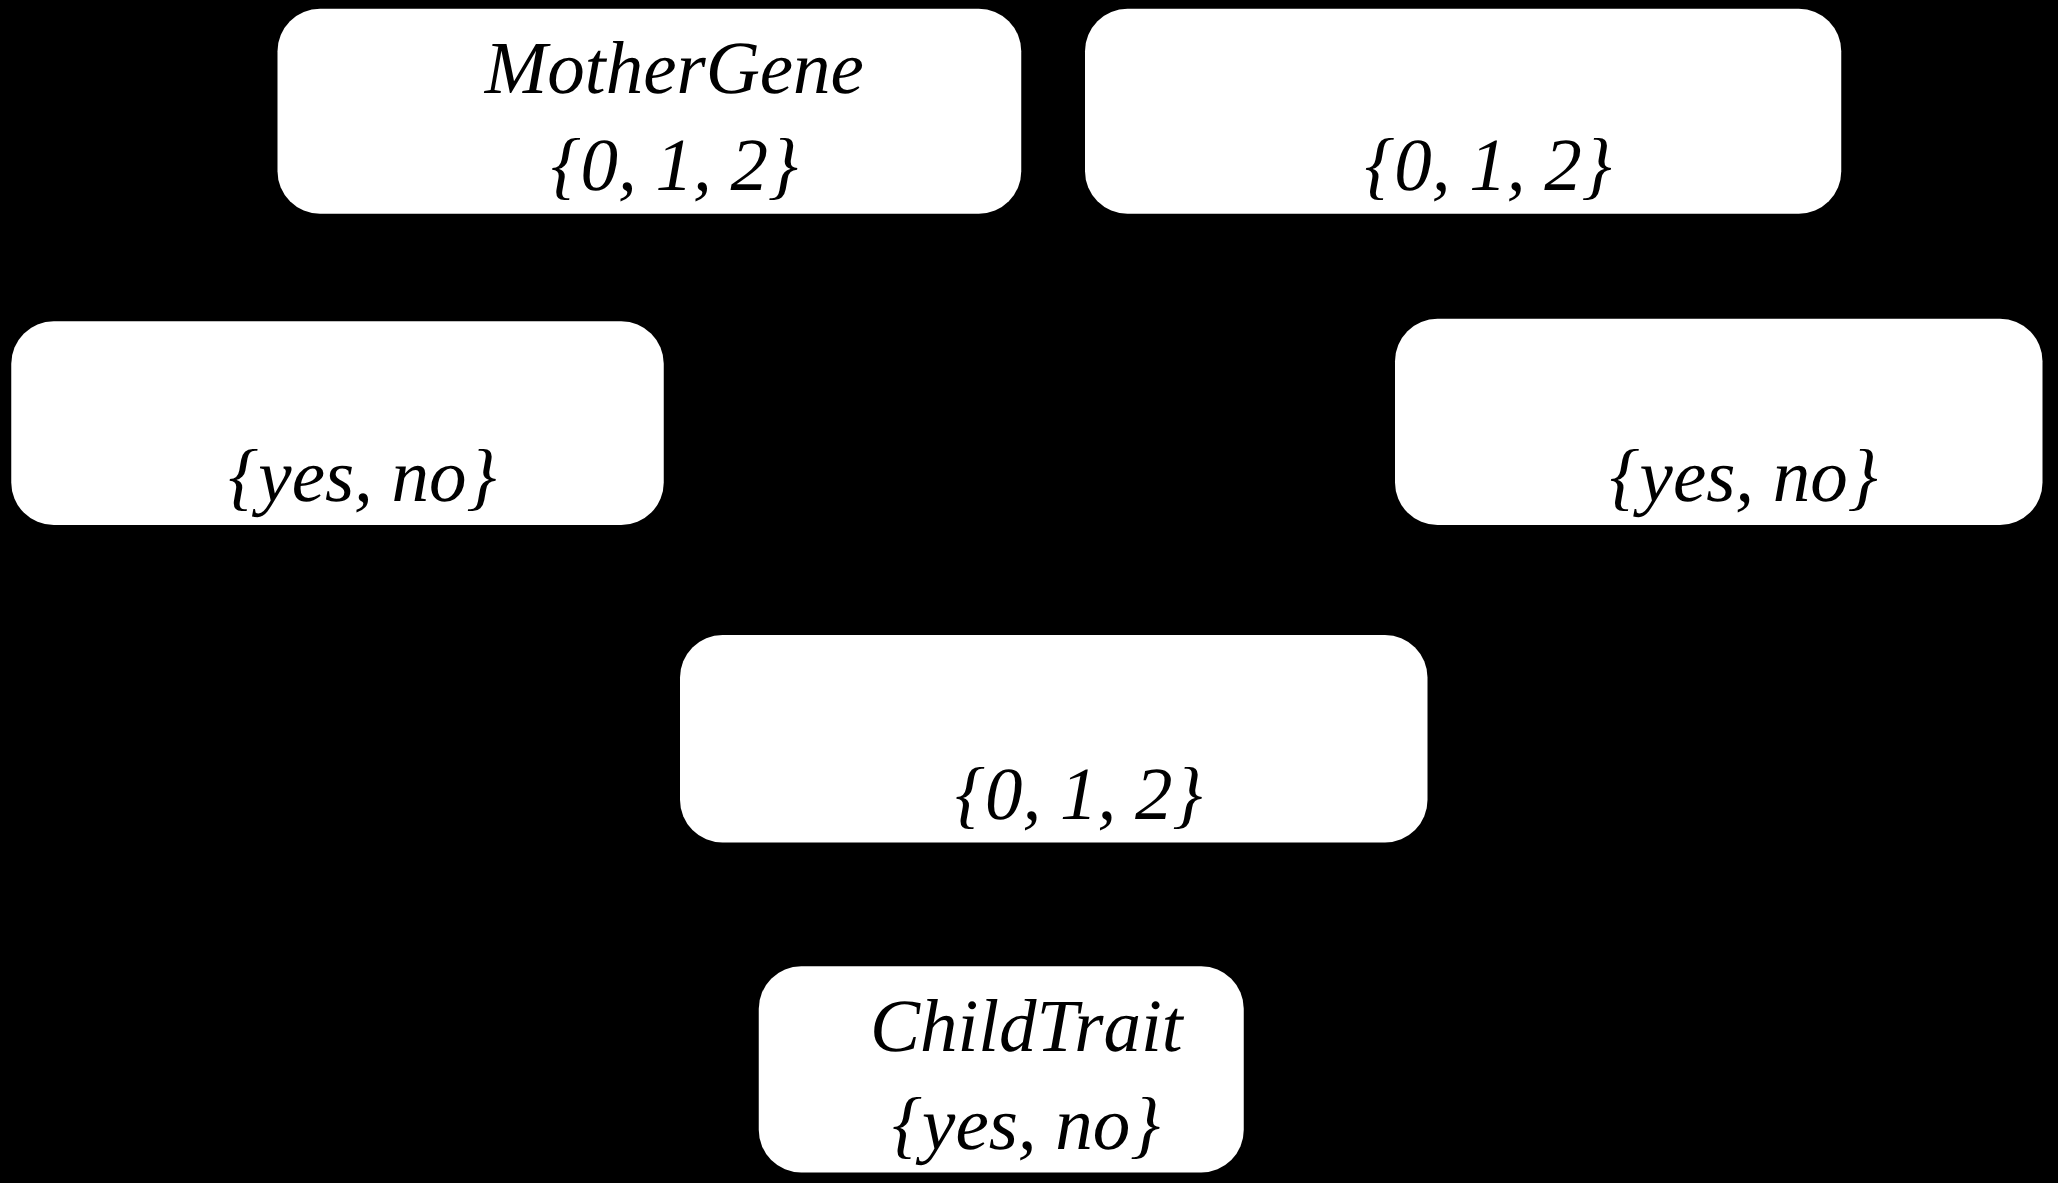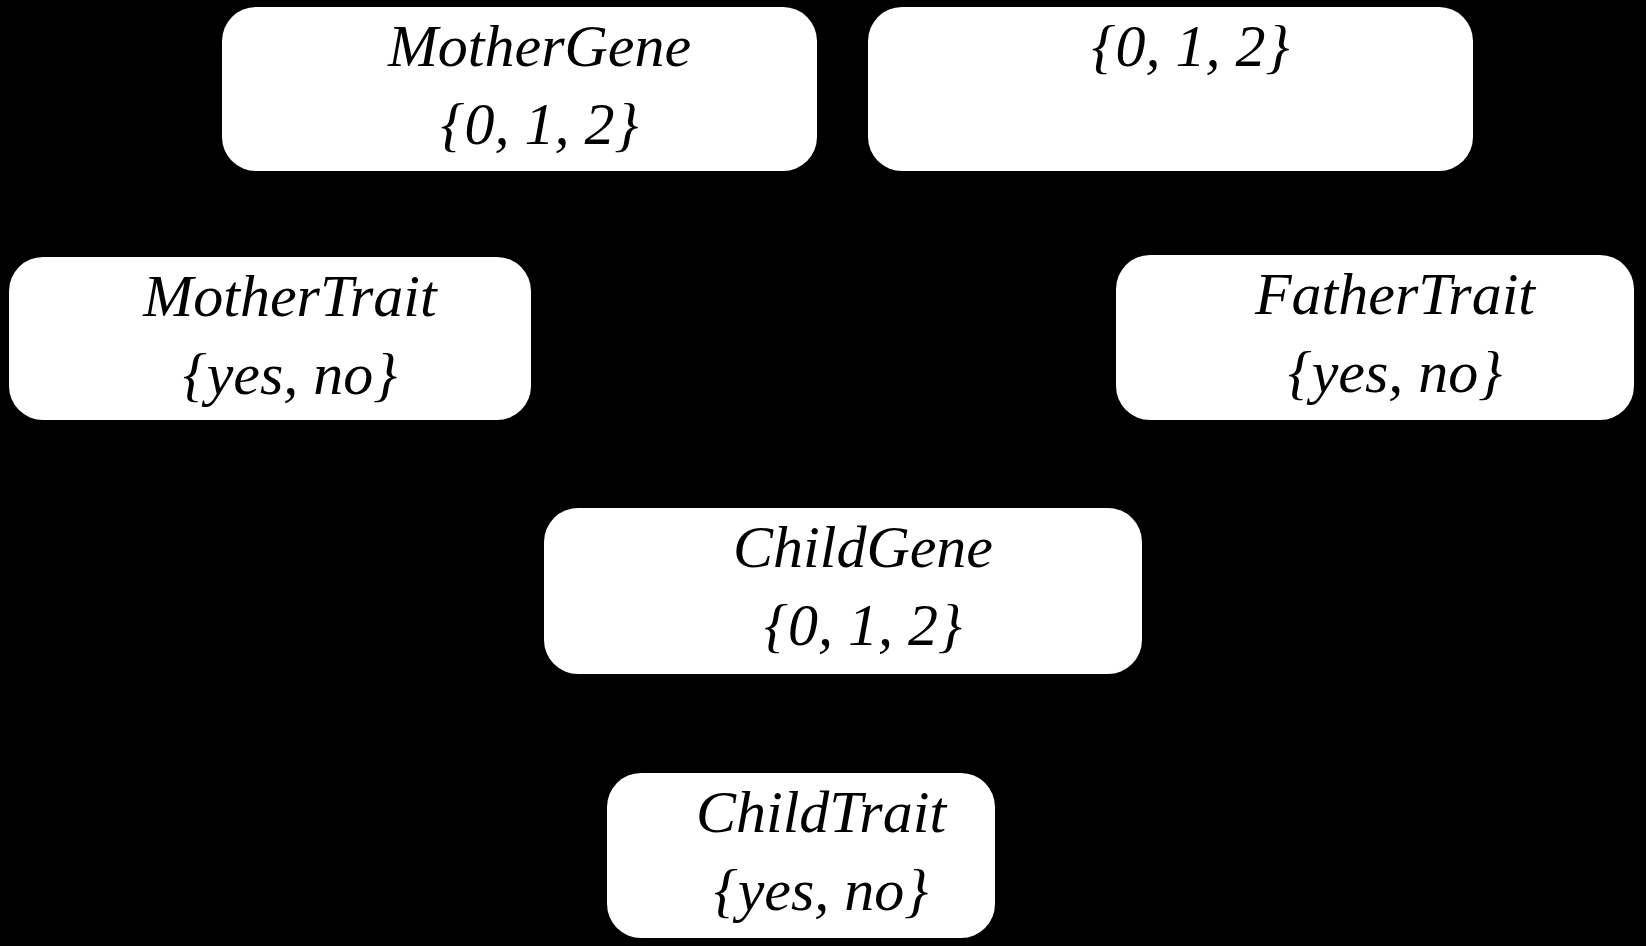--- a/index.html
+++ b/index.html
@@ -20,21 +20,21 @@
     font-family: "Liberation Serif", "DejaVu Serif", serif;
   }
   .node {
     position: absolute;
     background: var(--node-fill);
     color: var(--node-text);
     border-radius: 34px;
     display: flex;
     flex-direction: column;
     align-items: center;
-    justify-content: flex-start;
+    justify-content: flex-end;
     text-align: center;
     font-style: italic;
     font-size: 60px;
     line-height: 78px;
     padding-left: 40px;
   }
   .node .node-label,
   .node .node-domain {
     display: block;
     white-space: nowrap;
@@ -55,31 +55,28 @@
   <div class="node n-mother-gene">
     <span class="node-label">MotherGene</span>
     <span class="node-domain">{0, 1, 2}</span>
   </div>
 
   <div class="node n-father-gene">
     <span class="node-domain">{0, 1, 2}</span>
   </div>
 
   <div class="node n-mother-trait">
-    <span class="node-label">MotherTrait</span>
     <span class="node-domain">{yes, no}</span>
   </div>
 
   <div class="node n-father-trait">
-    <span class="node-label">FatherTrait</span>
     <span class="node-domain">{yes, no}</span>
   </div>
 
   <div class="node n-child-gene">
-    <span class="node-label">ChildGene</span>
     <span class="node-domain">{0, 1, 2}</span>
   </div>
 
   <div class="node n-child-trait">
     <span class="node-label">ChildTrait</span>
     <span class="node-domain">{yes, no}</span>
   </div>
 
 </div>
 

